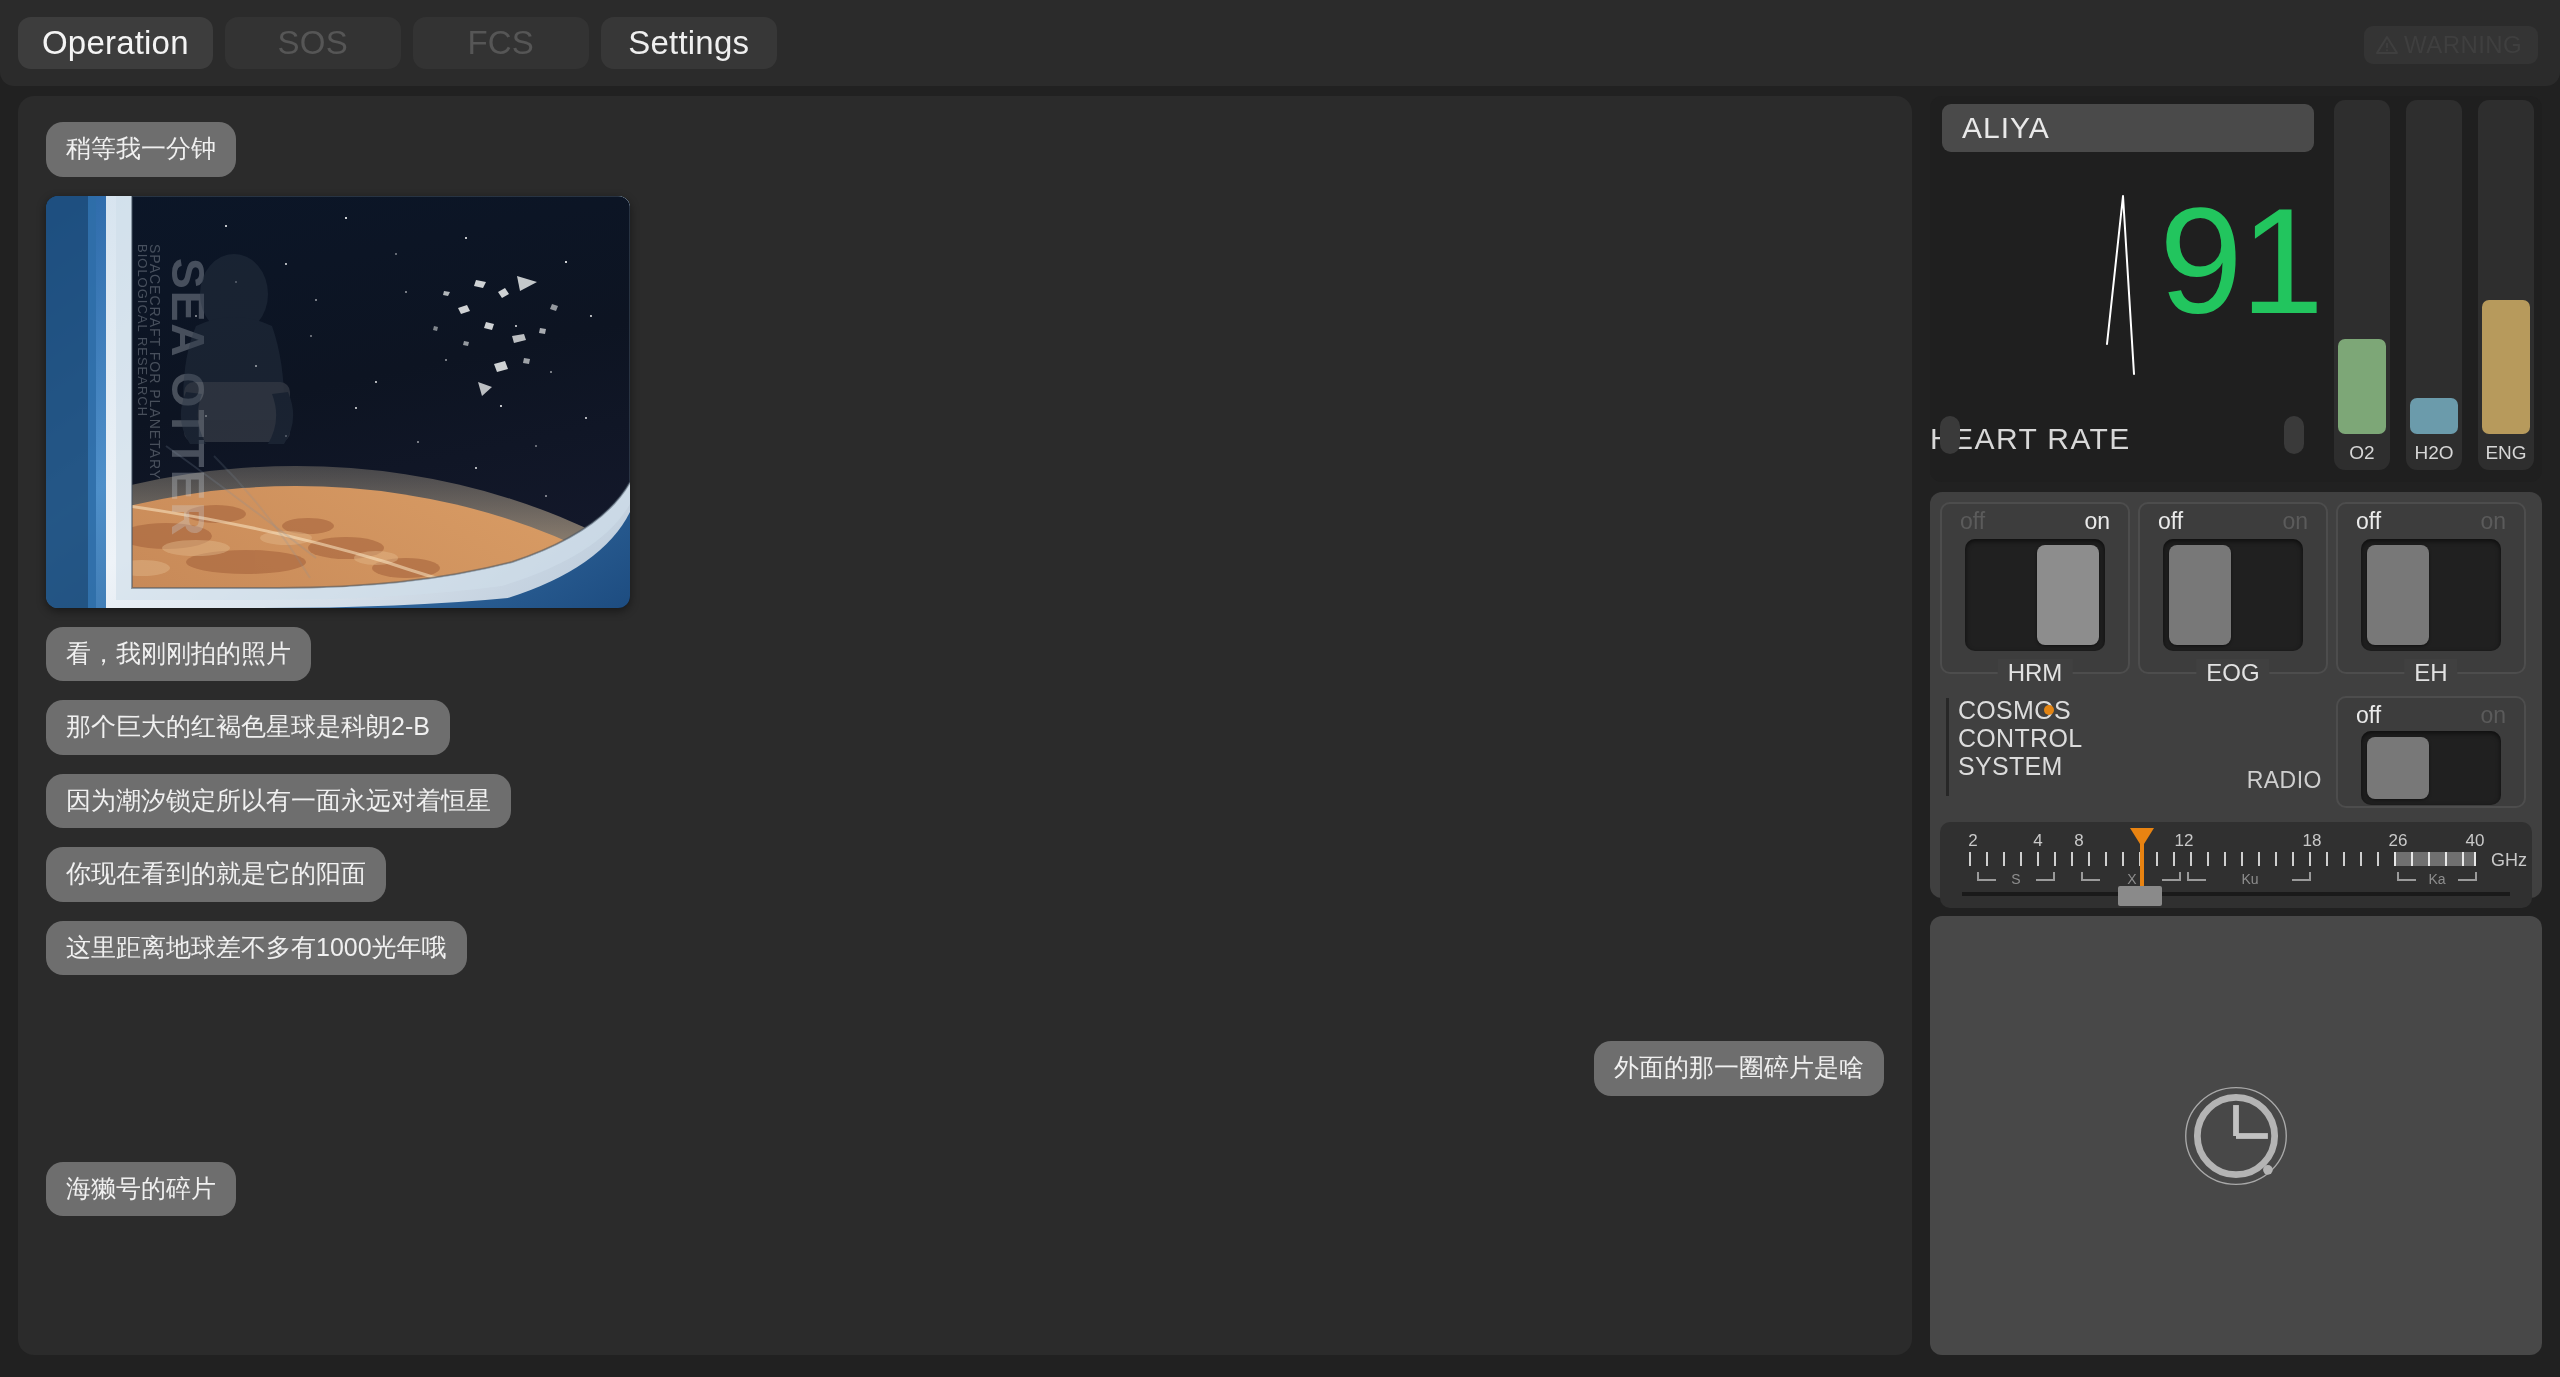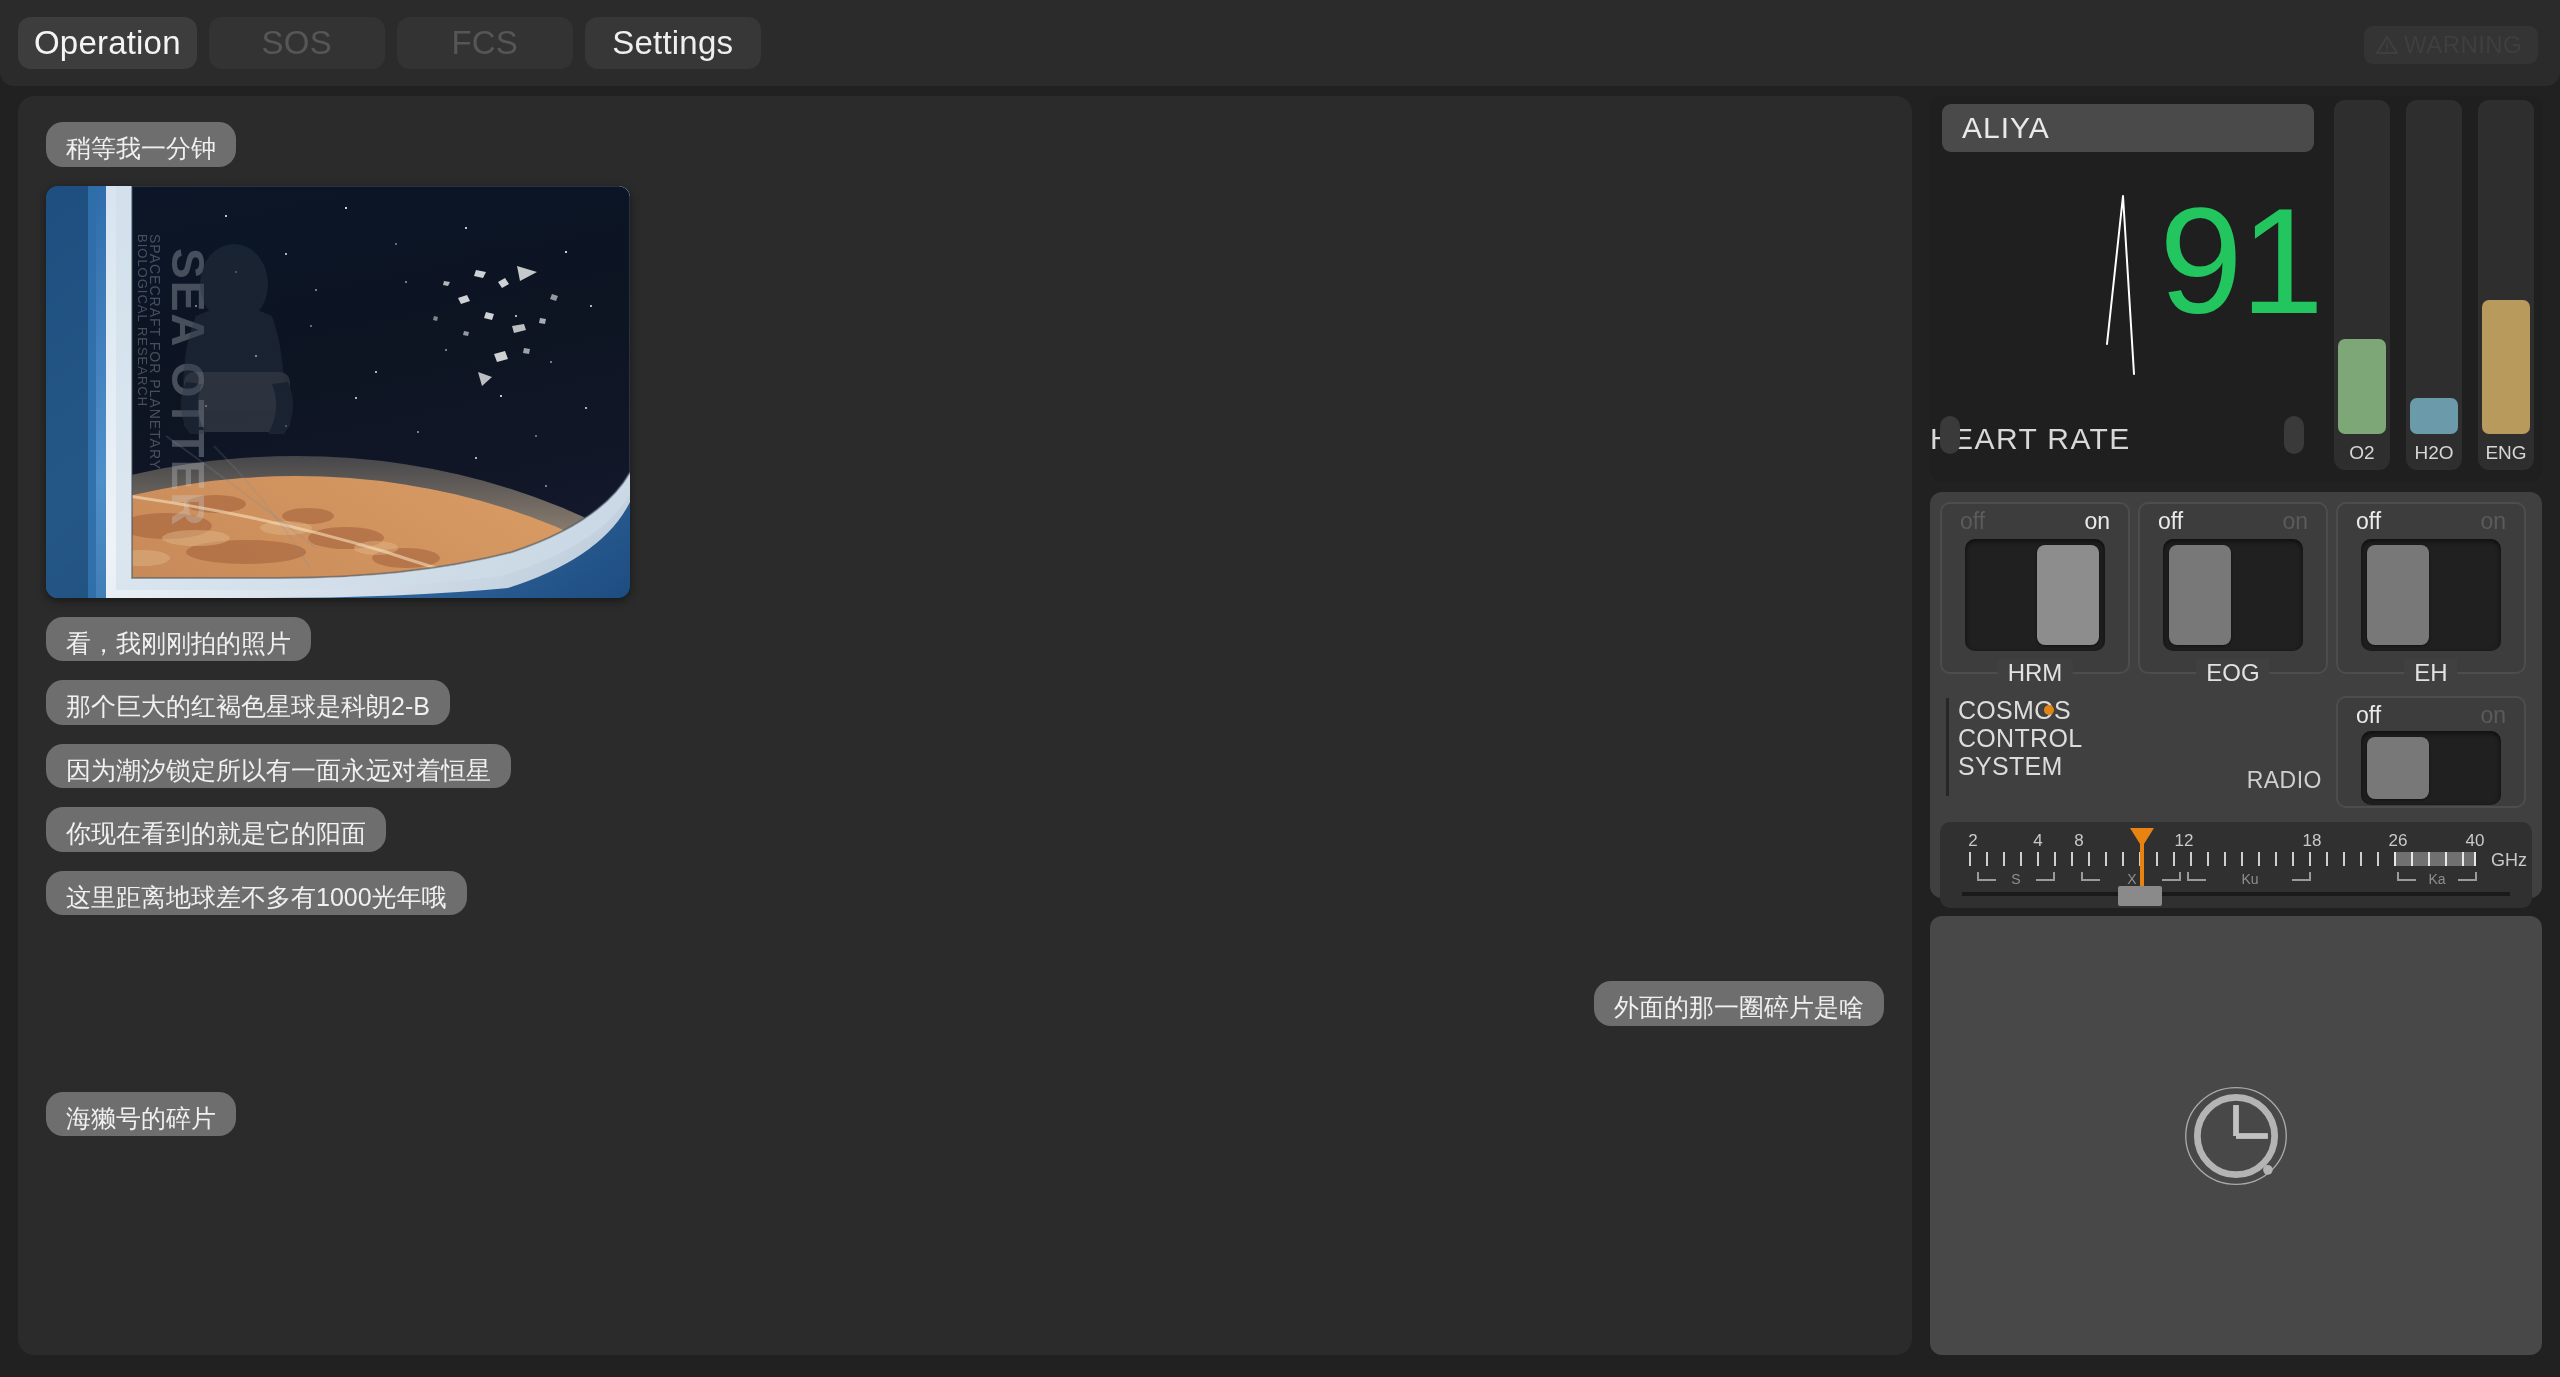--- a/index.html
+++ b/index.html
@@ -27,21 +27,21 @@
     background: #2b2b2b;
     border-radius: 0 0 14px 14px;
     display: flex;
     align-items: center;
     padding: 0 18px;
   }
   .tabs { display: flex; align-items: center; gap: 12px; }
   .tab {
     height: 52px;
     min-width: 176px;
-    padding: 0 16px;
+    padding: 0 24px;
     border-radius: 13px;
     background: #373737;
     display: flex;
     align-items: center;
     justify-content: center;
     font-size: 33px;
     letter-spacing: .2px;
     color: #efefef;
     cursor: pointer;
     user-select: none;
@@ -78,21 +78,21 @@
     padding: 26px 28px;
   }
   .msg-list { display: flex; flex-direction: column; gap: 19px; }
   .row { display: flex; width: 100%; }
   .row.left { justify-content: flex-start; }
   .row.right { justify-content: flex-end; }
   .bubble {
     background: #6e6e6e;
     color: #f0f0f0;
     border-radius: 17px;
-    padding: 11px 20px 3px 20px;
+    padding: 11px 20px 13px 20px;
     font-size: 25px;
     line-height: 1.22;
     max-width: 1100px;
     white-space: pre-wrap;
   }
   .gap-row { height: 28px; }
 
   
   .photo-wrap {
     width: 584px; height: 412px;

